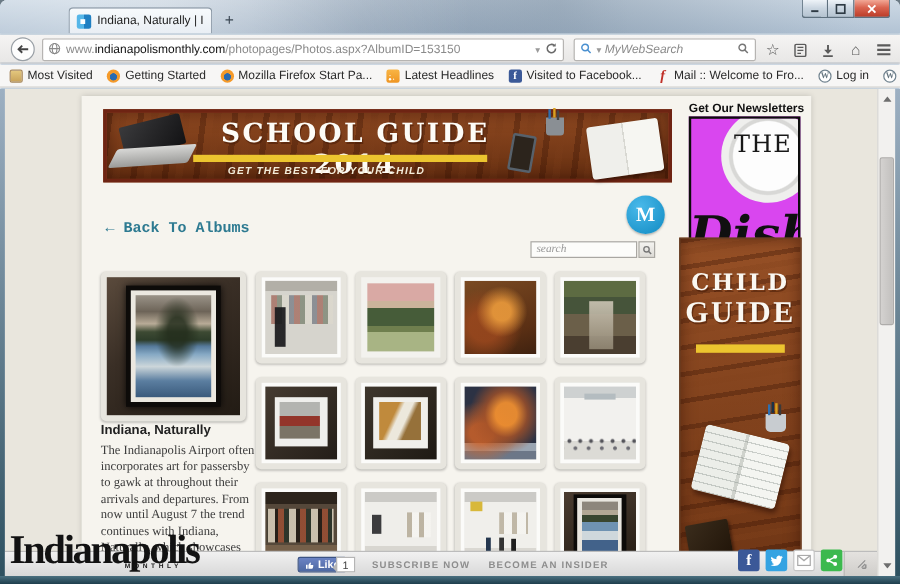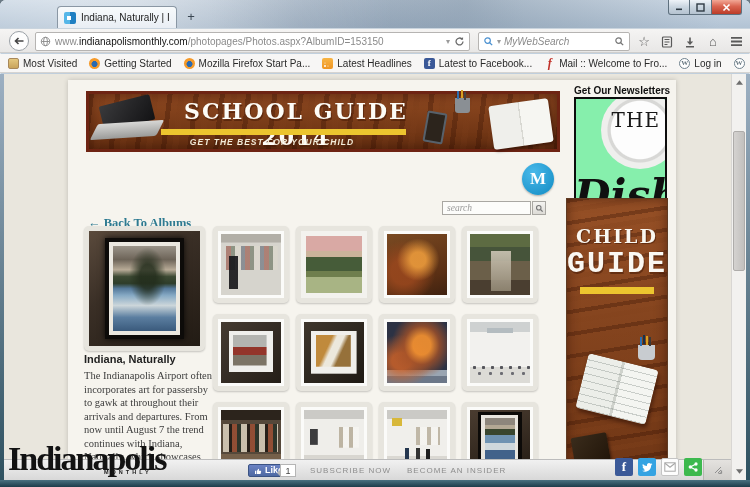--- a/index.html
+++ b/index.html
@@ -68,42 +68,42 @@
   .b-sub { position:absolute; left:58px; right:160px; top:43px; text-align:center; font-size:8.5px; font-weight:bold; font-style:italic; letter-spacing:1px; color:#f3ecd9; }
   .b-laptop-screen { position:absolute; left:12px; top:6px; width:52px; height:26px; background:linear-gradient(135deg,#3a3a3c,#121214); transform:rotate(-14deg); border-radius:2px; }
   .b-laptop-base { position:absolute; left:6px; top:28px; width:64px; height:16px; background:linear-gradient(180deg,#d8d8d6,#9a9a98); transform:skewX(-30deg) rotate(-4deg); border-radius:2px; }
   .b-phone { position:absolute; left:336px; top:18px; width:20px; height:31px; background:#2c241c; border:2px solid #57616b; border-radius:2px; transform:rotate(10deg); }
   .b-cup { position:absolute; left:366px; top:4px; width:15px; height:15px; background:#8a8f94; border-radius:0 0 3px 3px; }
   .b-cup::before { content:""; position:absolute; left:2px; top:-7px; width:2px; height:8px; background:#2e6fb0; box-shadow:4px -1px 0 #d8a020, 7px 1px 0 #444; }
   .b-book { position:absolute; left:402px; top:8px; width:60px; height:44px; background:linear-gradient(90deg,#efefeb 0 49%, #d8d8d2 49% 51%, #f6f6f2 51%); transform:rotate(-8deg); border-radius:3px; box-shadow:1px 2px 3px rgba(30,5,0,.5); }
 
   
   .nl-label { position:absolute; left:506px; top:5px; font-size:10px; font-weight:bold; color:#111; }
-  .dishbox { position:absolute; left:506px; top:17px; width:93px; height:115px; background:#86efac; border:2px solid #0d0d0d; overflow:hidden; }
+  .dishbox { position:absolute; left:506px; top:17px; width:93px; height:115px; background:#d946ef; border:2px solid #0d0d0d; overflow:hidden; }
   .dish-plate { position:absolute; right:-14px; top:-8px; width:78px; height:78px; border-radius:50%; background:radial-gradient(circle,#fdfdfd 0 52%,#d8d8d6 54% 58%,#efefed 60%); }
   .dish-the { position:absolute; right:5px; top:9px; font-family:"DejaVu Serif",serif; font-size:20px; color:#181818; letter-spacing:1px; }
   .dish-word { position:absolute; left:-2px; bottom:-10px; font-family:"DejaVu Serif",serif; font-style:italic; font-weight:bold; font-size:42px; color:#101010; }
   .sidead { position:absolute; left:498px; top:118px; width:102px; height:277px; border:1px solid #5f3a22; box-shadow:inset 0 0 12px rgba(40,10,0,.5); background-color:#96522a;
     background-image:
       repeating-linear-gradient(171deg, rgba(50,15,2,.30) 0 4px, rgba(0,0,0,0) 4px 9px, rgba(130,66,28,.30) 9px 14px, rgba(0,0,0,0) 14px 22px),
       linear-gradient(180deg, rgba(150,78,34,.5), rgba(95,42,12,.7)); }
   .ad-l1 { position:absolute; top:26px; width:100%; text-align:center; font-family:"DejaVu Serif",serif; font-weight:bold; font-size:19px; letter-spacing:2px; color:#faf8f2; text-shadow:1px 1px 0 rgba(70,25,5,.55); }
-  .ad-l2 { position:absolute; top:48px; width:100%; text-align:center; font-family:Liberation Mono, monospace; font-weight:bold; font-size:30px; letter-spacing:2px; color:#faf8f2; text-shadow:1px 2px 0 rgba(70,25,5,.55); }
+  .ad-l2 { position:absolute; top:48px; width:100%; text-align:center; font-family:Liberation Serif, serif; font-weight:bold; font-size:25px; letter-spacing:2px; color:#faf8f2; text-shadow:1px 2px 0 rgba(70,25,5,.55); }
   .ad-bar { position:absolute; left:13px; right:13px; top:88px; height:7px; background:#ecc52f; }
   .ad-yr { position:absolute; top:102px; width:100%; text-align:center; font-family:"DejaVu Serif",serif; font-weight:bold; font-size:24px; letter-spacing:2px; color:#faf8f2; text-shadow:1px 2px 0 rgba(70,25,5,.55); }
   .ad-cup { position:absolute; right:12px; top:146px; width:17px; height:15px; background:#c8ccd0; border-radius:0 0 4px 4px; }
   .ad-cup::before { content:""; position:absolute; left:2px; top:-8px; width:2px; height:9px; background:#2e6fb0; box-shadow:3px -2px 0 #18324a, 6px -1px 0 #d8a020, 9px 0 0 #3a3a3a; }
   .ad-book { position:absolute; left:14px; top:162px; width:72px; height:56px; background:linear-gradient(90deg,#eceee9 0 48%, #cfd2cc 48% 52%, #f4f5f1 52%); transform:rotate(14deg); border-radius:4px; box-shadow:2px 3px 4px rgba(30,5,0,.5);
     background-image:repeating-linear-gradient(180deg, transparent 0 6px, rgba(120,130,125,.35) 6px 7px), linear-gradient(90deg,#eceee9 0 48%, #cfd2cc 48% 52%, #f4f5f1 52%); }
   .ad-book2 { position:absolute; left:6px; top:236px; width:36px; height:32px; background:linear-gradient(135deg,#3a2c1c,#201408); transform:rotate(-10deg); border-radius:2px; box-shadow:1px 2px 3px rgba(20,5,0,.6); }
 
   
   .pgbar { position:absolute; left:12px; top:97px; width:480px; height:17px; background:#0c0c0c; color:#ececec; font-size:9px; font-weight:bold; letter-spacing:3px; line-height:17px; padding-left:12px; }
   .mcircle { position:absolute; left:454px; top:83px; width:32px; height:32px; border-radius:50%; background:radial-gradient(circle at 35% 30%, #49b9ea, #1f96cc 75%); color:#fff; font-family:"Liberation Serif",serif; font-weight:bold; font-size:17px; text-align:center; line-height:32px; z-index:3; box-shadow:0 1px 2px rgba(0,0,0,.3); }
-  .backlink { position:absolute; left:20px; top:136px; font-family:Liberation Serif, serif; font-weight:bold; font-size:12.5px; color:#2d7a91; }
+  .backlink { position:absolute; left:20px; top:103px; font-family:Liberation Mono, monospace; font-weight:bold; font-size:12.5px; color:#2d7a91; }
   .psearch { position:absolute; left:374px; top:121px; width:89px; height:14px; border:1px solid #a9a7a2; background:#fcfcfa; font:italic 9.5px "Liberation Serif",serif; color:#555; padding:0 4px; outline:none; }
   .psearch::placeholder { color:#999; font-style:italic; }
   .psearch-btn { position:absolute; left:464px; top:121px; width:14px; height:14px; border:1px solid #a9a7a2; background:linear-gradient(180deg,#f4f3f0,#dddbd6); display:flex; align-items:center; justify-content:center; }
 
   
   .card { background:#e7e5de; border-radius:5px; box-shadow:0 1px 2px rgba(0,0,0,.2); }
   .featured { position:absolute; left:16px; top:146px; width:121px; height:125px; padding:5px; }
   .wall { width:100%; height:100%; background:linear-gradient(145deg,#5a4a3c 0%,#3a2f26 40%,#221b14 100%); position:relative; }
   .bigframe { position:absolute; left:14%; right:14%; top:6%; bottom:6%; background:#0d0b09; padding:4px; box-shadow:0 0 6px rgba(0,0,0,.8); }
   .mat { width:100%; height:100%; background:#ebe8e0; padding:4px; }
@@ -182,21 +182,21 @@
   .album-title { position:absolute; left:16px; top:273px; font-size:11px; font-weight:bold; color:#222; }
   .album-desc { position:absolute; left:16px; top:289px; width:128px; font-family:"Liberation Serif",serif; font-size:10.5px; line-height:13.5px; color:#3c3c3c; }
 
   
   .sitefooter { position:absolute; left:0; right:15px; bottom:0; height:21px; background:linear-gradient(180deg,#f1f1f1,#d8d8d8); border-top:1px solid #bcbcbc; z-index:5; }
   .follow { position:absolute; left:183px; top:20px; display:flex; gap:4px; align-items:center; font-size:9px; color:#3a6a9a; }
   .tw-sq { width:13px; height:13px; border-radius:2px; background:#35a8e0; display:flex; align-items:center; justify-content:center; }
   .like-btn { position:absolute; left:244px; top:4px; height:13px; padding:0 5px; background:linear-gradient(180deg,#6b83c4,#4e69a2); border:1px solid #3b5384; border-radius:2px; color:#fff; font-size:9px; font-weight:bold; line-height:11px; display:flex; align-items:center; gap:3px; }
   .like-count { position:absolute; left:276px; top:4px; height:13px; min-width:16px; background:#fff; border:1px solid #b5b5b5; font-size:9px; color:#444; text-align:center; line-height:12px; padding:0 3px; }
   .like-count::before { content:""; position:absolute; left:-4px; top:4px; border:4px solid transparent; border-right-color:#b5b5b5; border-left:none; }
-  .sf-link { position:absolute; top:6px; font-size:8px; font-weight:normal; letter-spacing:1px; color:#8d8d8d; }
+  .sf-link { position:absolute; top:6px; font-size:8px; font-weight:bold; letter-spacing:1px; color:#8d8d8d; }
   .sf-sub { left:306px; } .sf-ins { left:403px; }
   .socials { position:absolute; left:611px; top:-2px; display:flex; gap:5px; }
   .soc { width:18px; height:18px; border-radius:2px; display:flex; align-items:center; justify-content:center; }
   .soc-fb { background:#3b5998; color:#fff; font:bold 13px "Liberation Serif",serif; }
   .soc-tw { background:#34a3e2; }
   .soc-mail { background:#fdfdfd; border:1px solid #c4c4c4; }
   .soc-sh { background:#3cb94e; }
   .grip { position:absolute; right:0; top:0; bottom:0; width:28px; background:linear-gradient(180deg,#e4e2df,#cfcdca); border-left:1px solid #b8b6b3; display:flex; align-items:center; justify-content:center; color:#8a8a8a; font-size:10px; }
 
   
@@ -311,21 +311,21 @@
     <span class="bm">
         <span class="bmi bmi-firefox"></span>
         <span>Mozilla Firefox Start Pa...</span>
       </span>
     <span class="bm">
         <span class="bmi bmi-feed"></span>
         <span>Latest Headlines</span>
       </span>
     <span class="bm">
         <span class="bmi bmi-facebook">f</span>
-        <span>Latest to Facebook...</span>
+        <span>Visited to Facebook...</span>
       </span>
     <span class="bm">
         <span class="bmi bmi-mail">f</span>
         <span>Mail :: Welcome to Fro...</span>
       </span>
     <span class="bm">
         <span class="bmi bmi-wp">W</span>
         <span>Log in</span>
       </span>
     <span class="bm">

